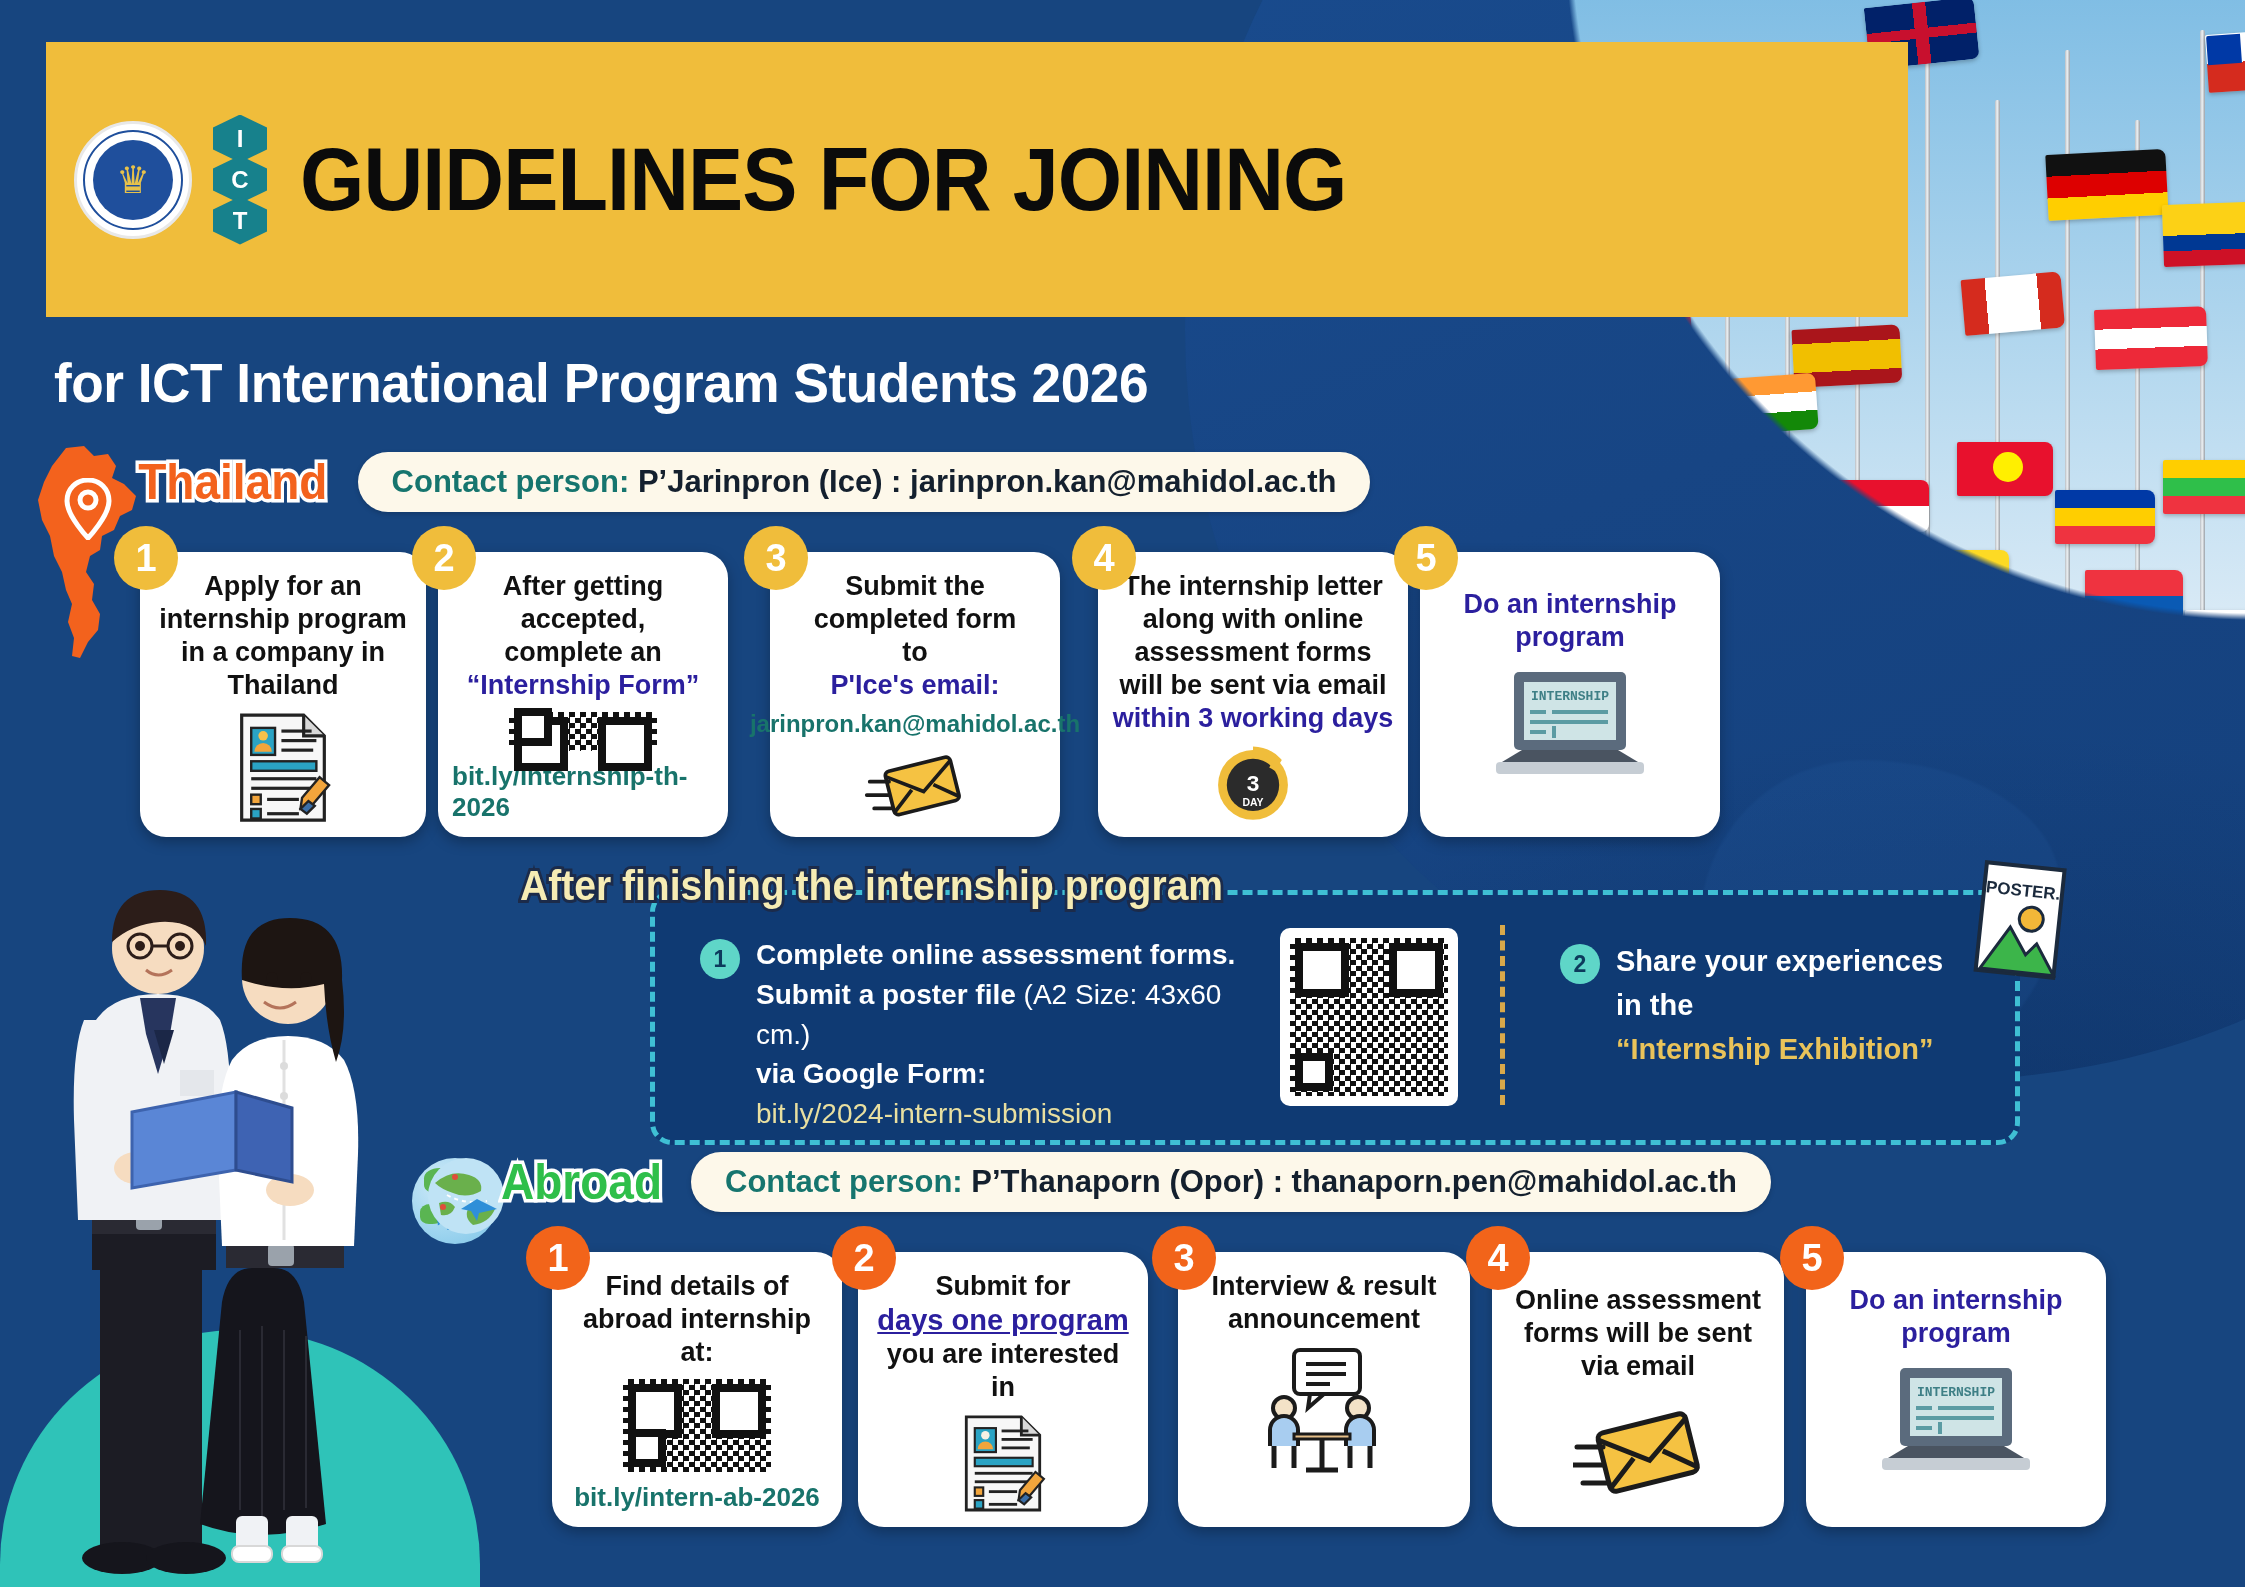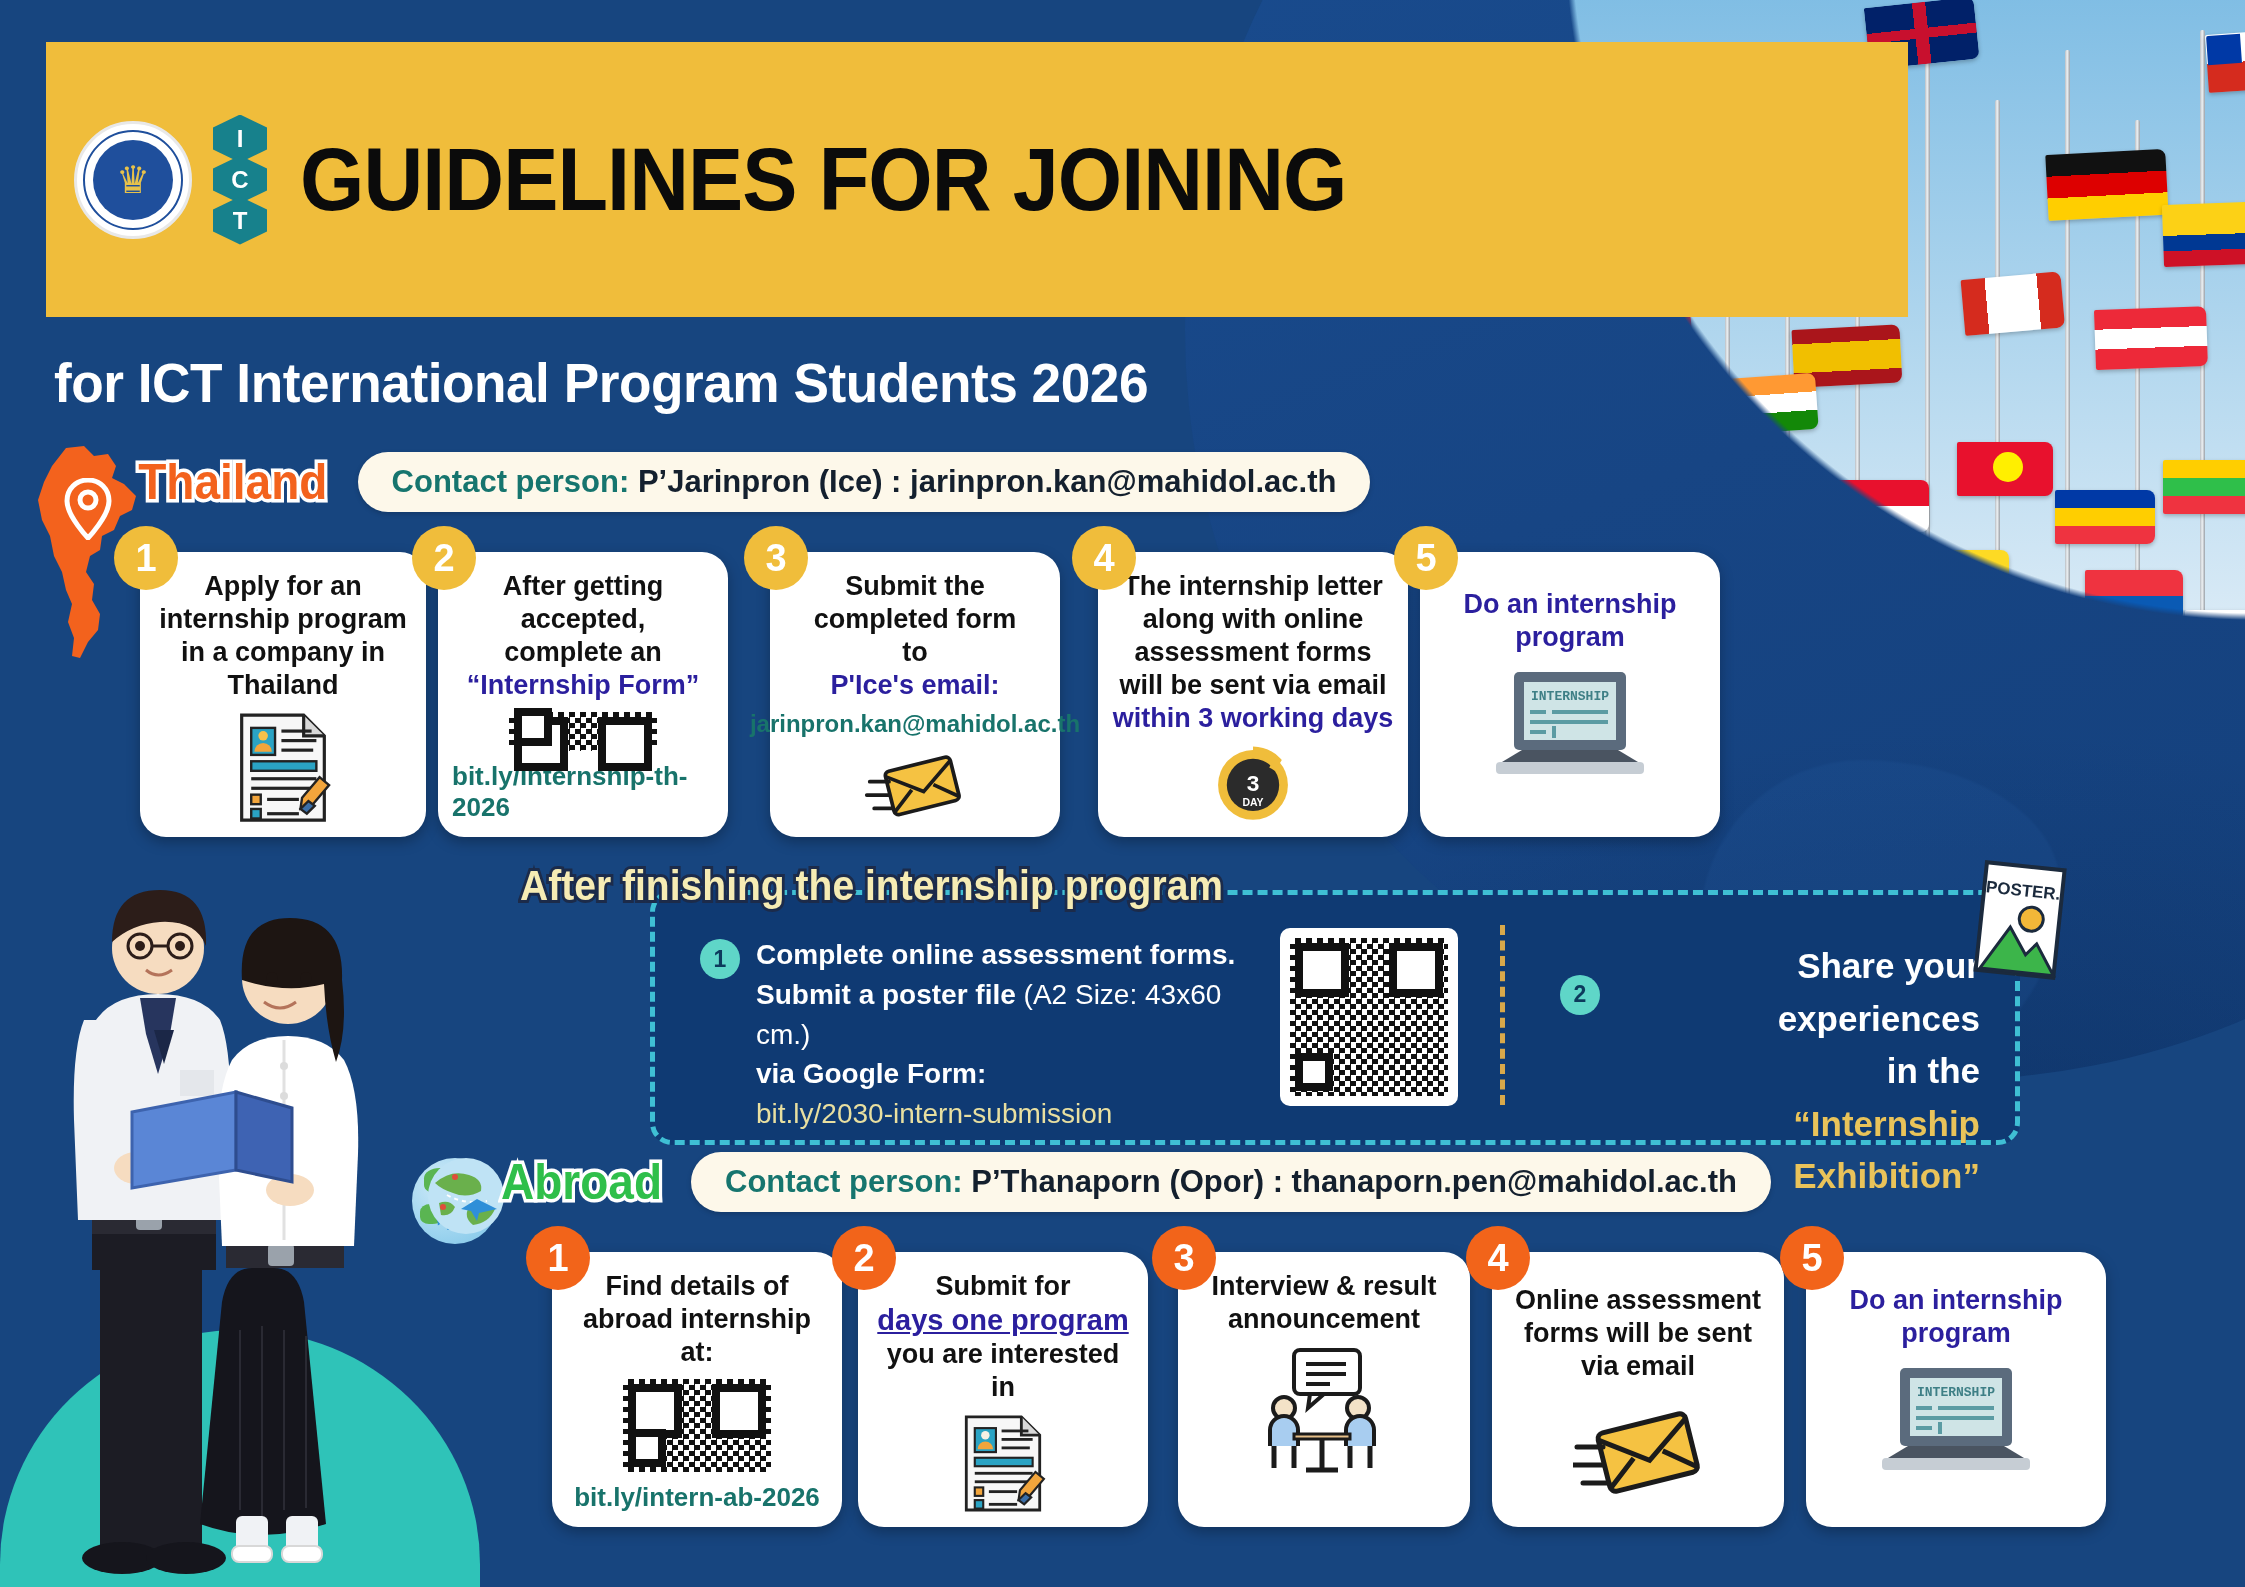--- a/index.html
+++ b/index.html
@@ -295,21 +295,21 @@
   }
   .mid-divider {
     position: absolute; left: 1500px; top: 925px;
     width: 0; height: 180px;
     border-left: 5px dashed #d8a84a; z-index: 6;
   }
   .mid-right {
     position: absolute; left: 1560px; top: 940px; z-index: 6; width: 420px;
   }
   .mid-right-text {
-    color: #ffffff; font-size: 35px; font-weight: 700; text-align: right;
+    color: #ffffff; font-size: 29px; font-weight: 700; text-align: left;
     line-height: 1.5;
   }
   .exh { color: #e9c35a; }
   .poster-icon {
     position: absolute; left: 1975px; top: 862px;
     width: 90px; height: 118px; z-index: 8;
     transform: rotate(6deg);
   }
   
   .students { position: absolute; left: 40px; top: 870px; width: 420px; height: 710px; z-index: 5; }
@@ -533,21 +533,21 @@
 
   <div class="mid-left">
     <div class="mid-row">
       <div class="num-circle">1</div>
       <div class="mid-text">
         <div>Complete online assessment forms.</div>
         <div>
           <span>Submit a poster file</span><span class="reg"> (A2 Size: 43x60 cm.)</span>
         </div>
         <div>via Google Form:</div>
-        <div class="mid-link">bit.ly/2030-intern-submission</div>
+        <div class="mid-link">bit.ly/2024-intern-submission</div>
       </div>
     </div>
   </div>
 
   <div class="mid-qr">
     <div class="qr" style="width:158px;height:158px;margin:0;">
         <span class="eye3"></span>
       </div>
   </div>
   <div class="mid-divider"></div>

